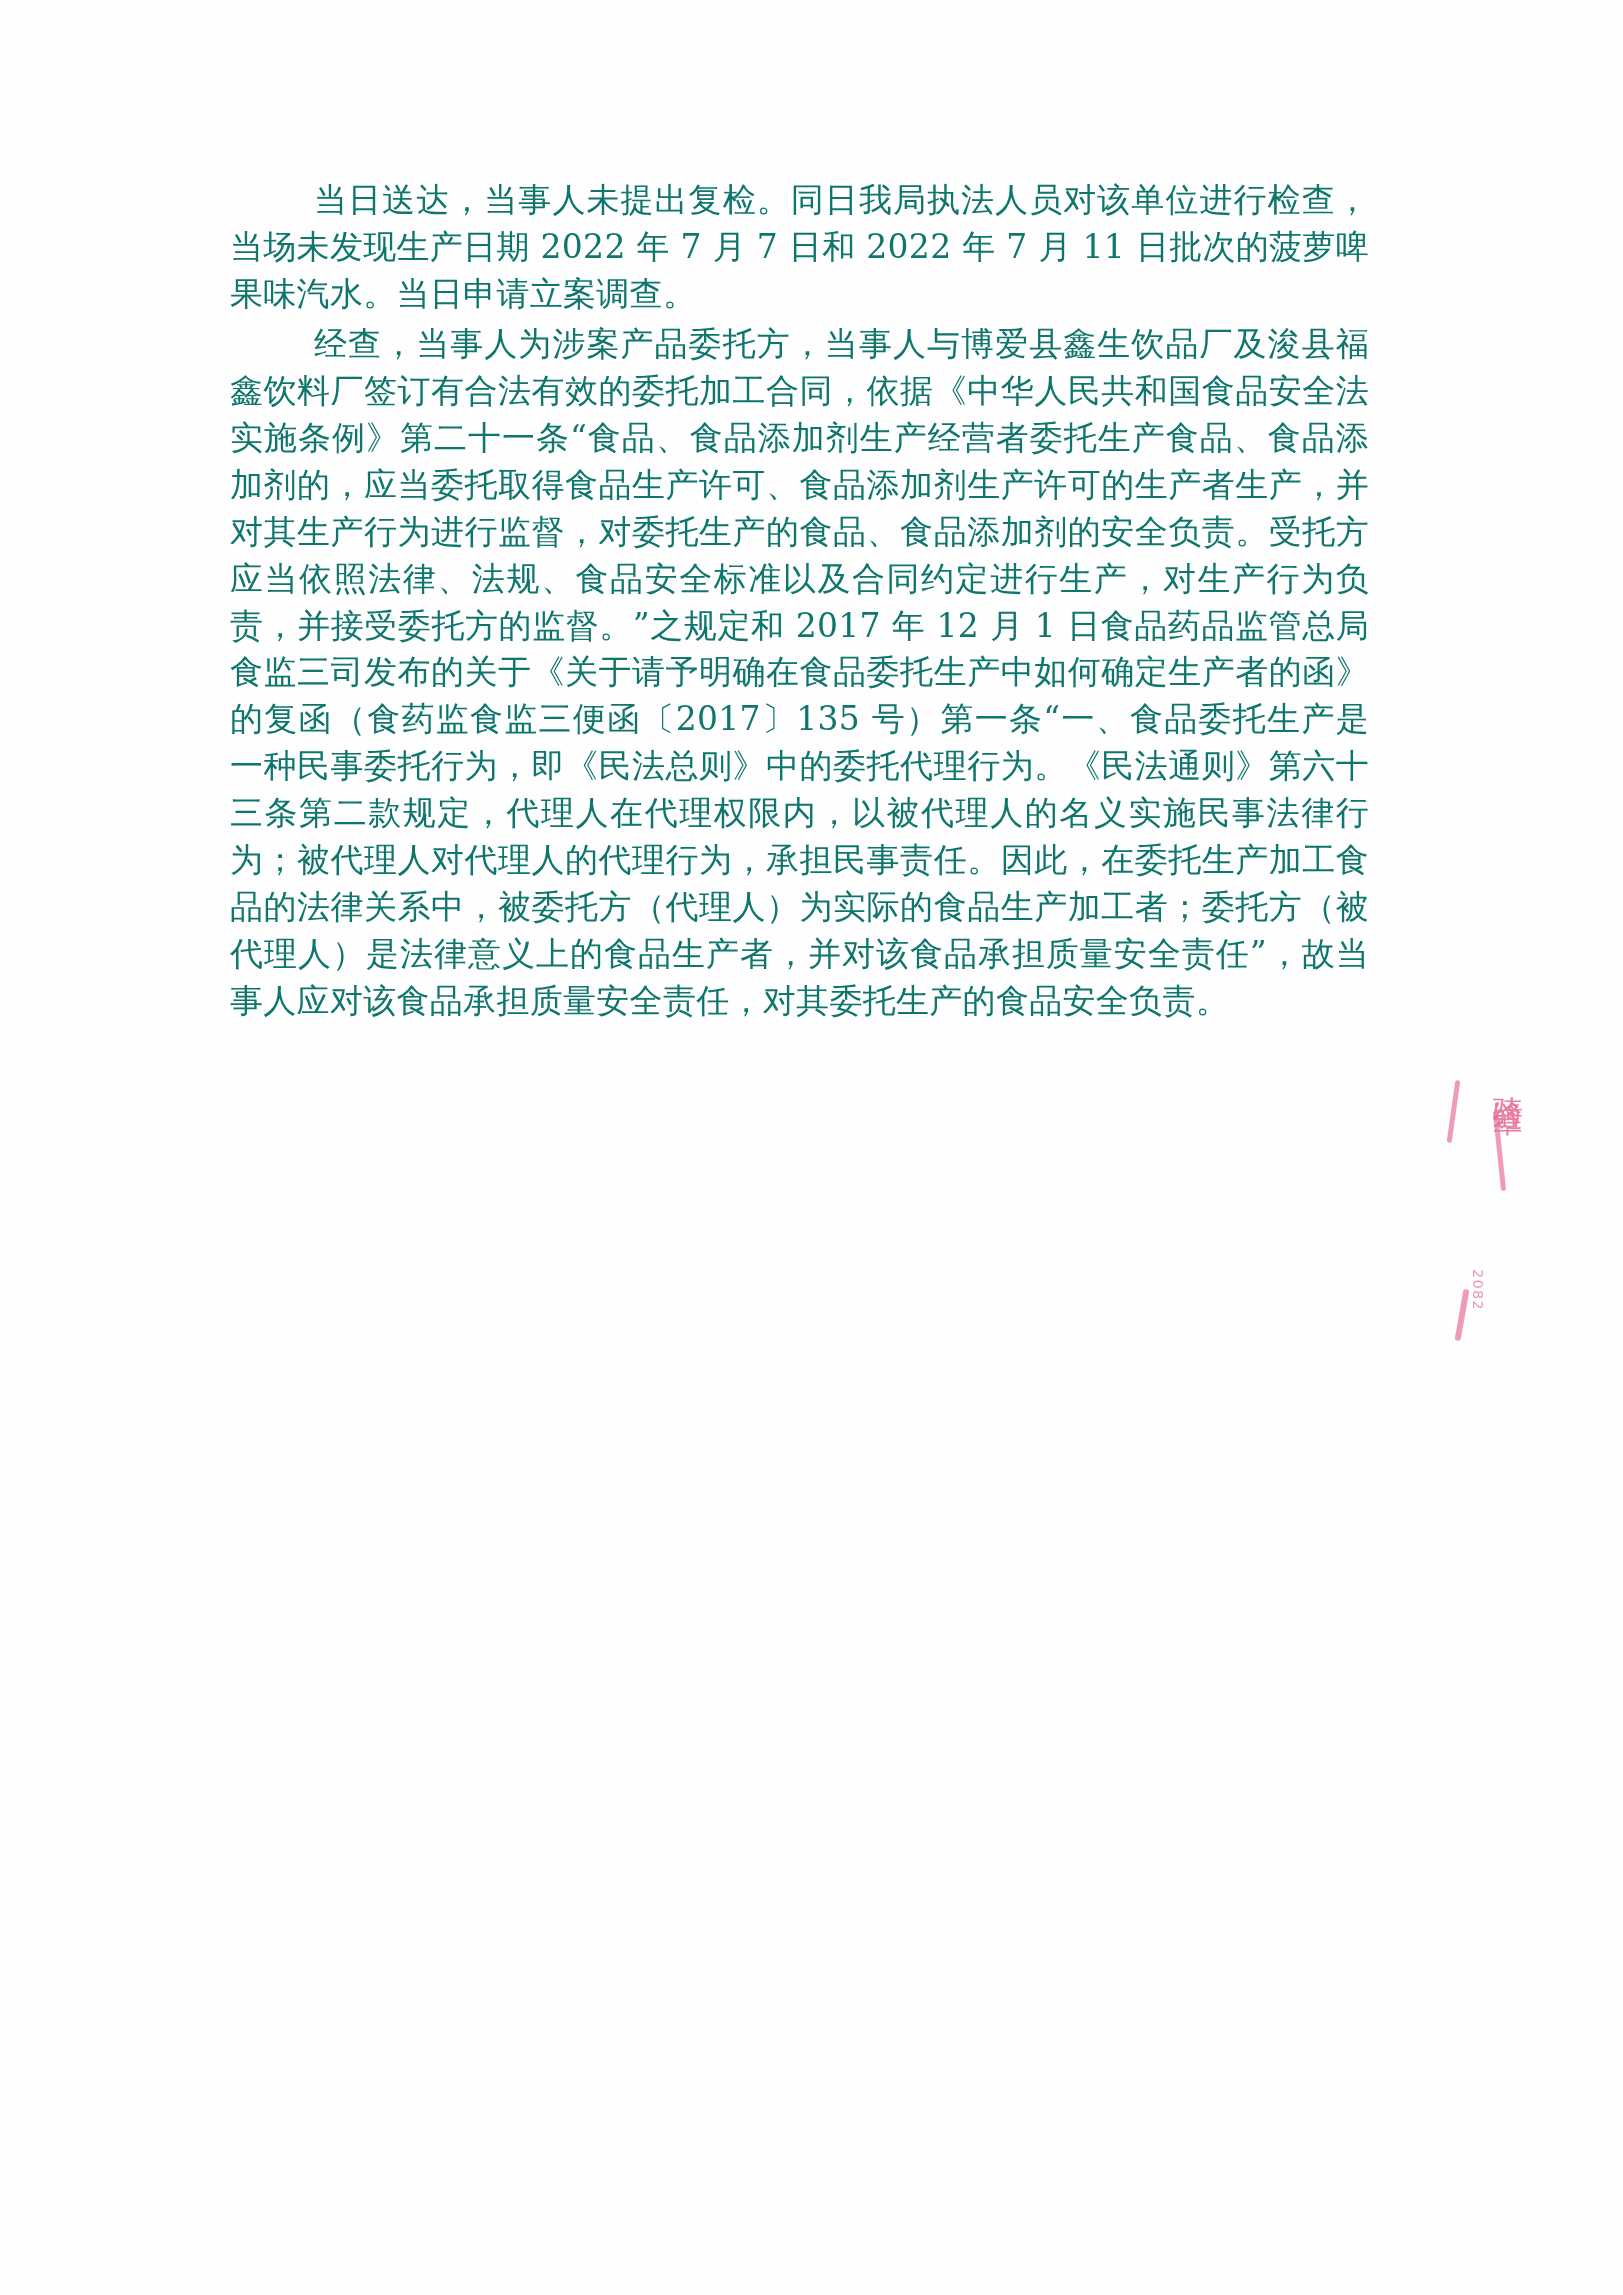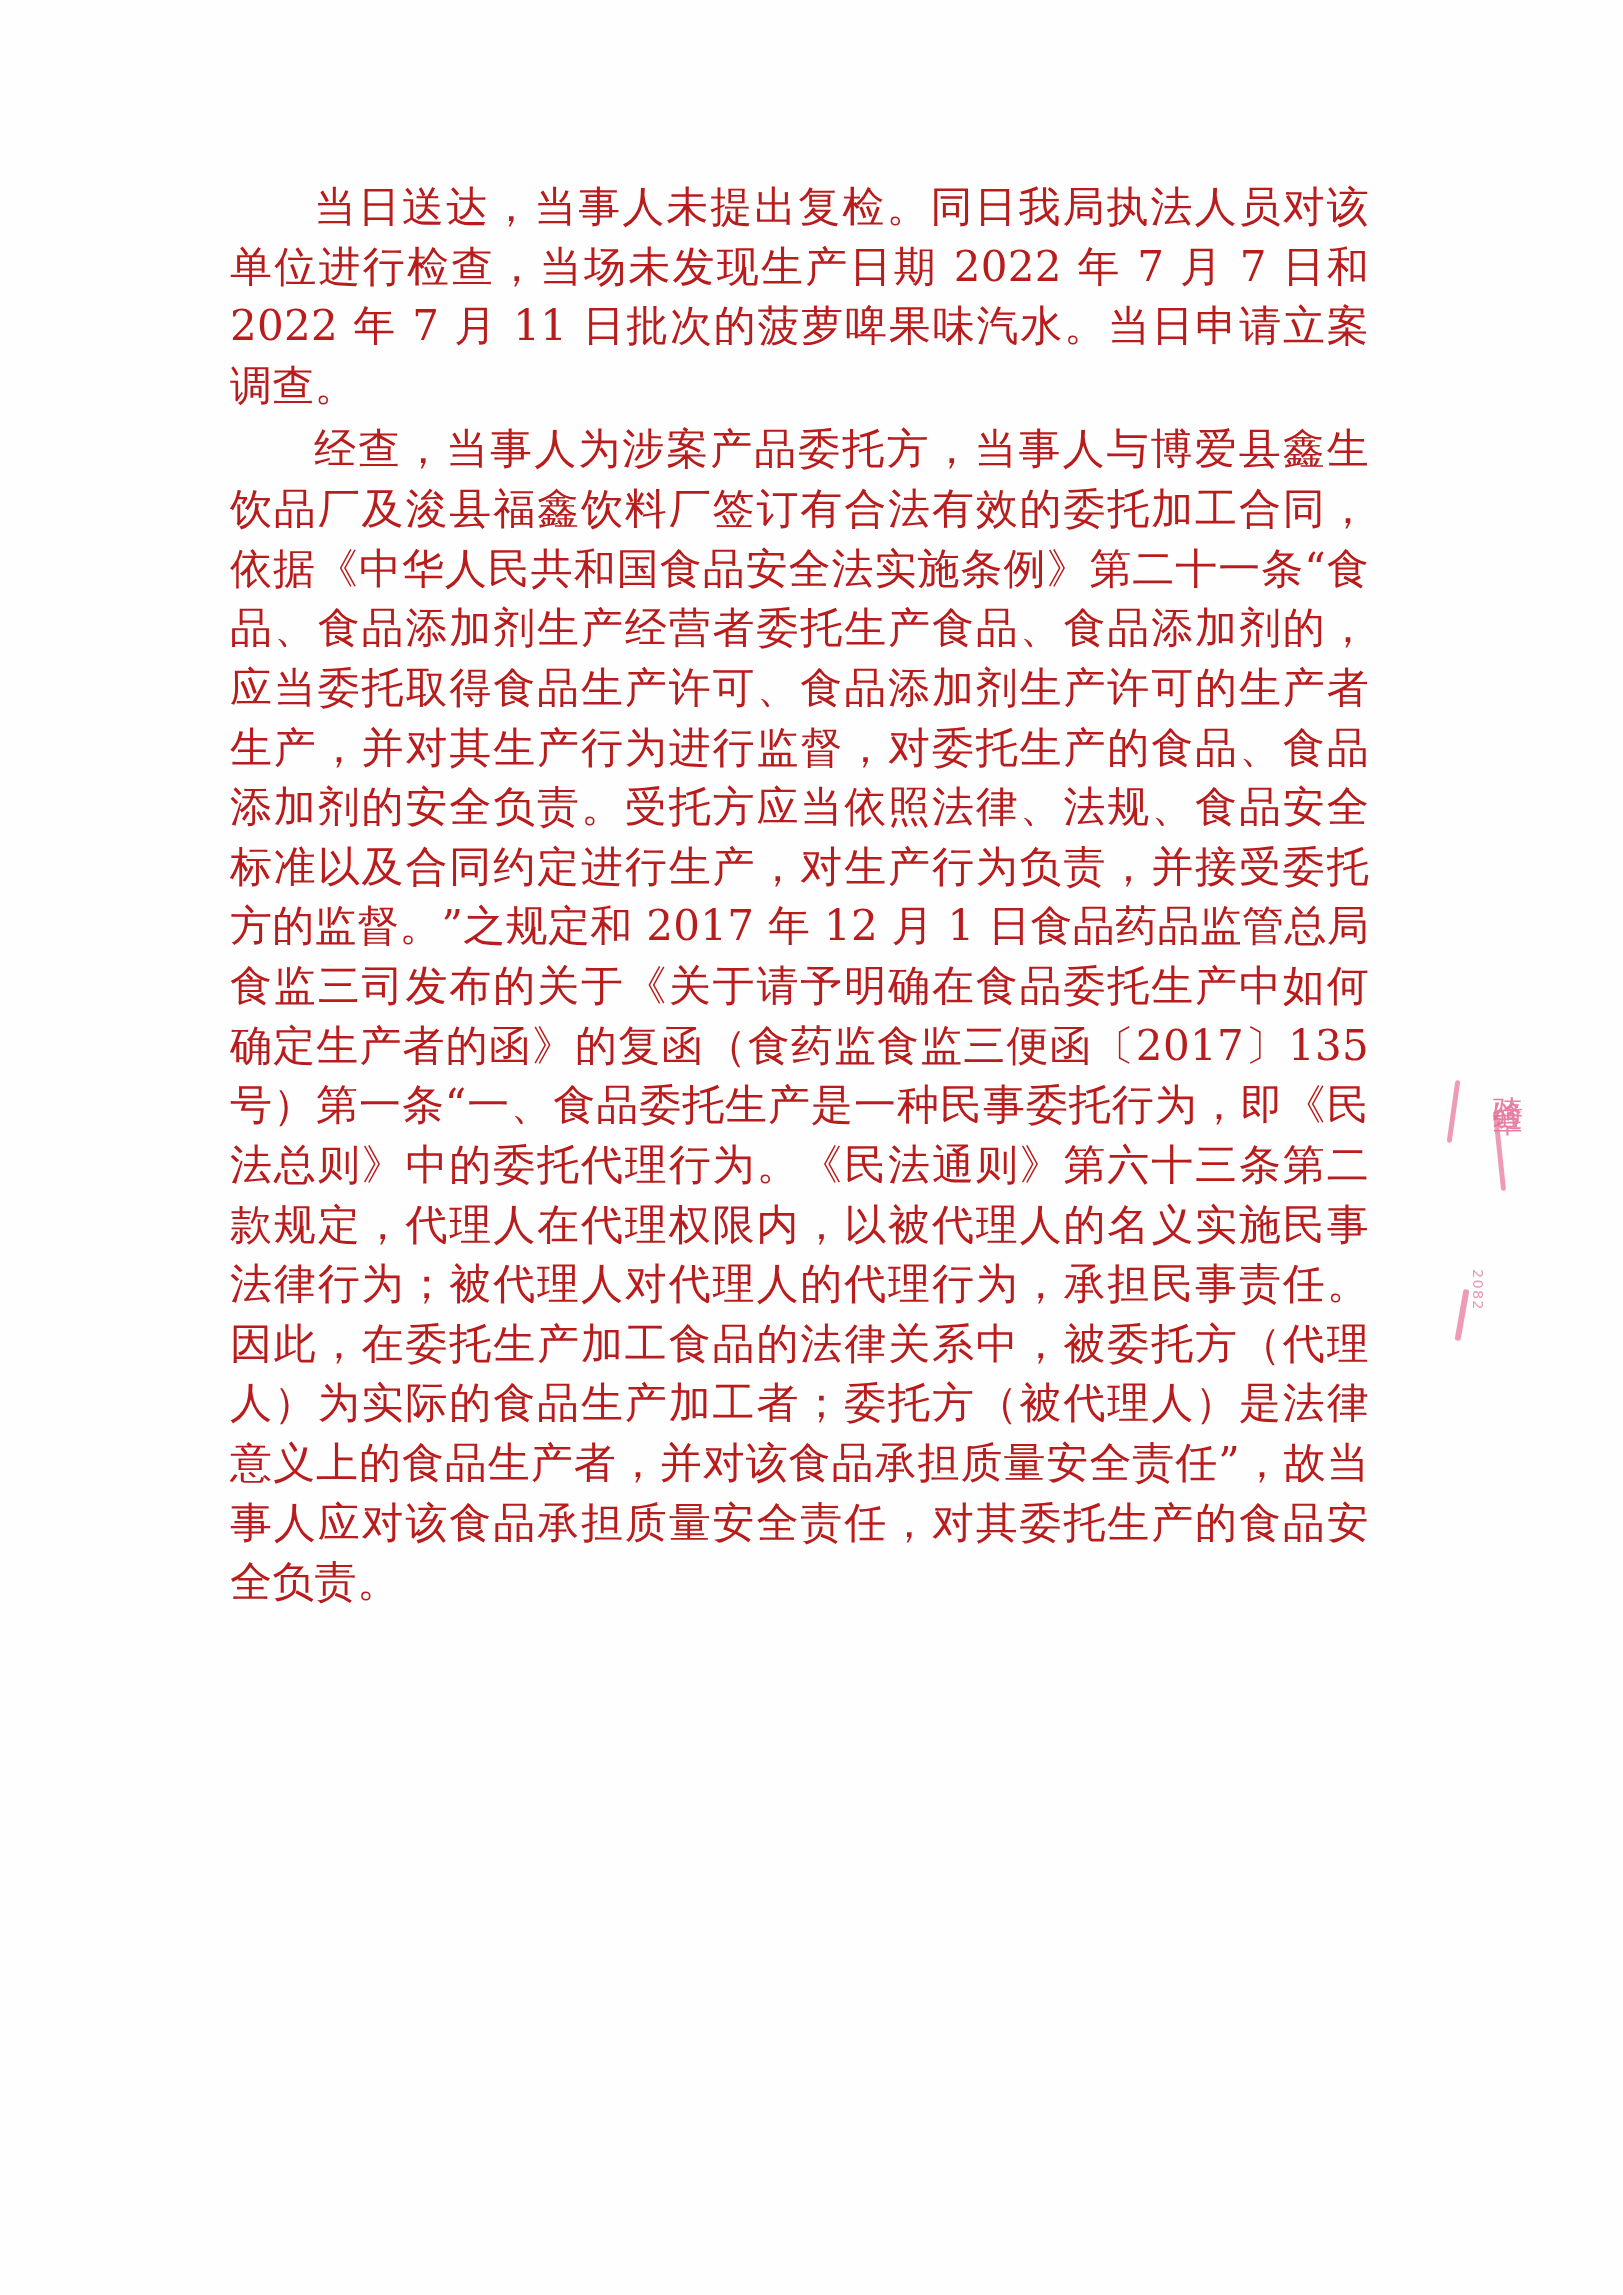--- a/index.html
+++ b/index.html
@@ -18,24 +18,24 @@
     overflow: hidden;
   }
   .doc-body {
     position: absolute;
     left: 230px;
     top: 177px;
     width: 1139px;
   }
   .para {
     margin: 0 0 3.9px 0;
-    font-size: 42px;
+    font-size: 33px;
     line-height: 1.42;
     letter-spacing: 0.3px;
-    color: #b91c1c;
+    color: #0f766e;
     text-align: justify;
     text-justify: inter-ideograph;
     text-indent: 84px;
     font-family: "DejaVu Serif", "Liberation Serif", serif;
     font-weight: 400;
   }
   .stamp {
     position: absolute;
     right: 98px;
     top: 1073px;

